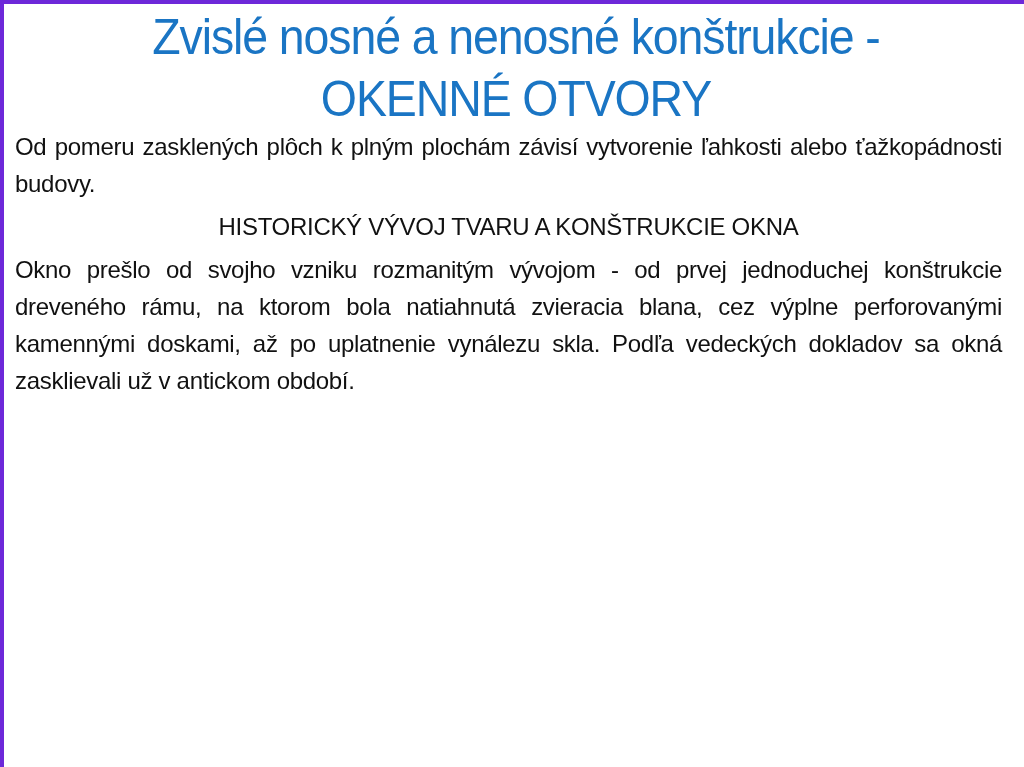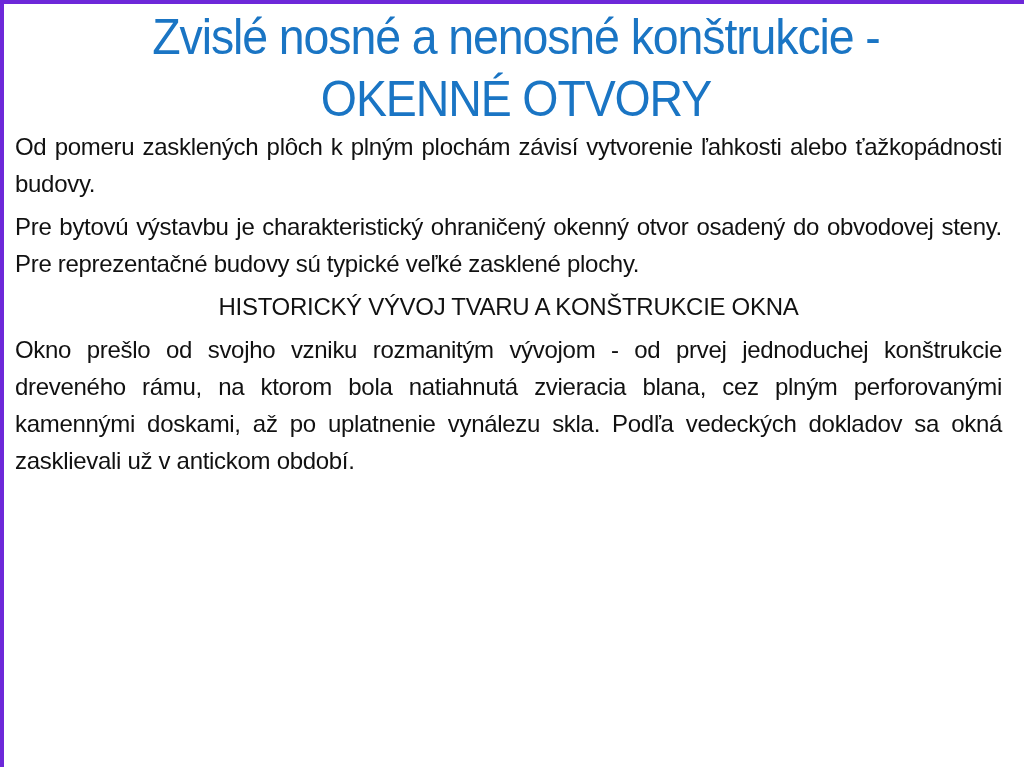--- a/index.html
+++ b/index.html
@@ -33,17 +33,16 @@
 <body>
 
 <div class="slide">
   <h1 class="title">
     <span class="l1">Zvislé nosné a nenosné konštrukcie  -</span>
     <span class="l2">OKENNÉ OTVORY</span>
   </h1>
 
   <div class="body">
     <p>Od pomeru zasklených plôch k plným plochám závisí vytvorenie ľahkosti alebo ťažkopádnosti budovy.</p>
-    <p>Pre  bytovú výstavbu je charakteristický ohraničený okenný  otvor osadený do obvodovej steny. Pre reprezentačné budovy sú typické veľké zasklené  plochy.</p>
     <p class="nojust">HISTORICKÝ VÝVOJ TVARU A KONŠTRUKCIE OKNA</p>
-    <p>Okno prešlo od svojho vzniku rozmanitým vývojom - od  prvej jednoduchej konštrukcie dreveného rámu, na  ktorom bola natiahnutá zvieracia blana, cez plným  perforovanými kamennými doskami, až po uplatnenie  vynálezu skla. Podľa vedeckých dokladov sa okná  zasklievali už v antickom období.</p>
+    <p>Okno prešlo od svojho vzniku rozmanitým vývojom - od  prvej jednoduchej konštrukcie dreveného rámu, na  ktorom bola natiahnutá zvieracia blana, cez výplne  perforovanými kamennými doskami, až po uplatnenie  vynálezu skla. Podľa vedeckých dokladov sa okná  zasklievali už v antickom období.</p>
   </div>
 </div>
 
 </body></html>

